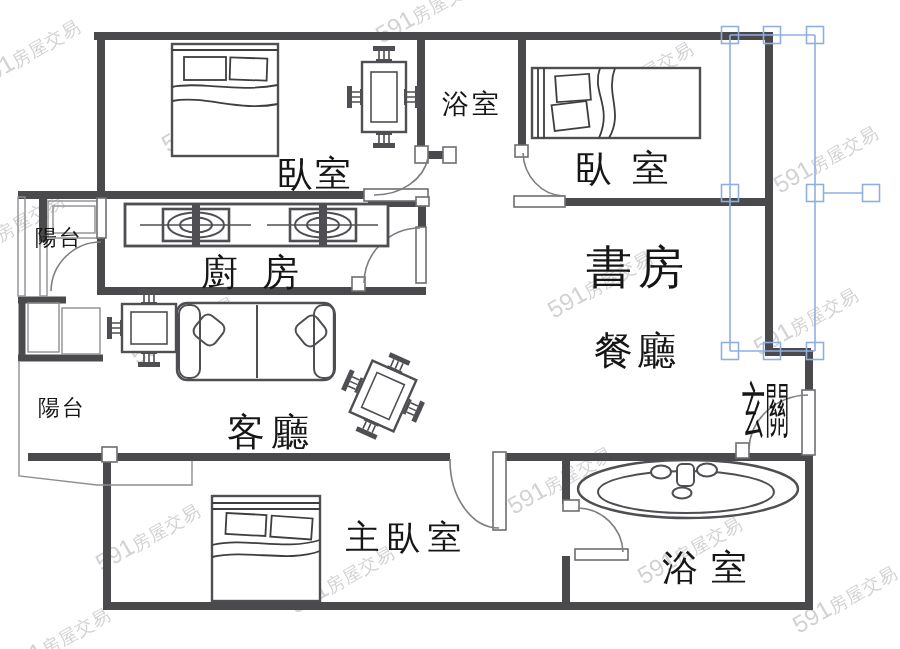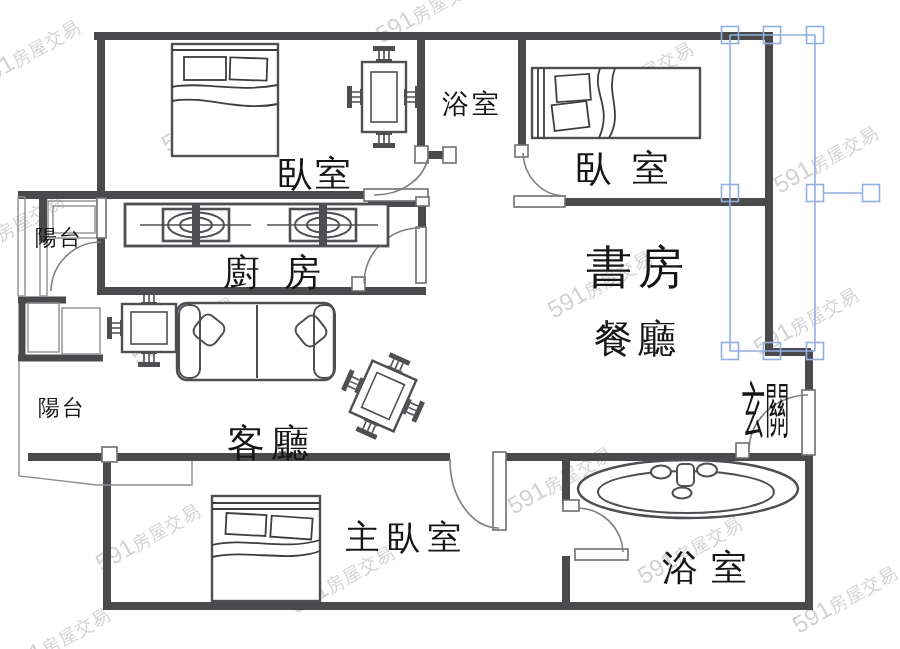--- a/index.html
+++ b/index.html
@@ -228,23 +228,23 @@
       <rect class="sel" x="763.5" y="342.5" width="17" height="17"></rect>
       <rect class="sel" x="806.5" y="342.5" width="17" height="17"></rect>
     </g>
   </svg>
 
   <div>
     <div class="room-label" style="left:315px;top:174px;font-size:36px;letter-spacing:2px">臥室</div>
     <div class="room-label" style="left:472px;top:104px;font-size:27px;letter-spacing:3px">浴室</div>
     <div class="room-label" style="left:632px;top:169px;font-size:37px;letter-spacing:20px">臥室</div>
     <div class="room-label" style="left:638px;top:268px;font-size:46px;letter-spacing:6px">書房</div>
-    <div class="room-label" style="left:637px;top:339px;font-size:39px;letter-spacing:4px">餐廳</div>
-    <div class="room-label" style="left:284px;top:273px;font-size:37px;letter-spacing:24px">廚房</div>
-    <div class="room-label" style="left:271px;top:443px;font-size:38px;letter-spacing:6px">客廳</div>
+    <div class="room-label" style="left:637px;top:351px;font-size:39px;letter-spacing:4px">餐廳</div>
+    <div class="room-label" style="left:262px;top:273px;font-size:37px;letter-spacing:24px">廚房</div>
+    <div class="room-label" style="left:271px;top:432px;font-size:38px;letter-spacing:6px">客廳</div>
     <div class="room-label" style="left:407px;top:538px;font-size:34px;letter-spacing:7px">主臥室</div>
     <div class="room-label" style="left:711px;top:568px;font-size:36px;letter-spacing:13px">浴室</div>
     <div class="room-label" style="left:59px;top:238px;font-size:22px;letter-spacing:2px">陽台</div>
     <div class="room-label" style="left:62px;top:408px;font-size:22px;letter-spacing:2px">陽台</div>
     <div class="room-label stretched" style="left:766px;top:411px;font-size:23px;letter-spacing:1px">玄關</div>
   </div>
 
 </div>
 
 </body></html>

